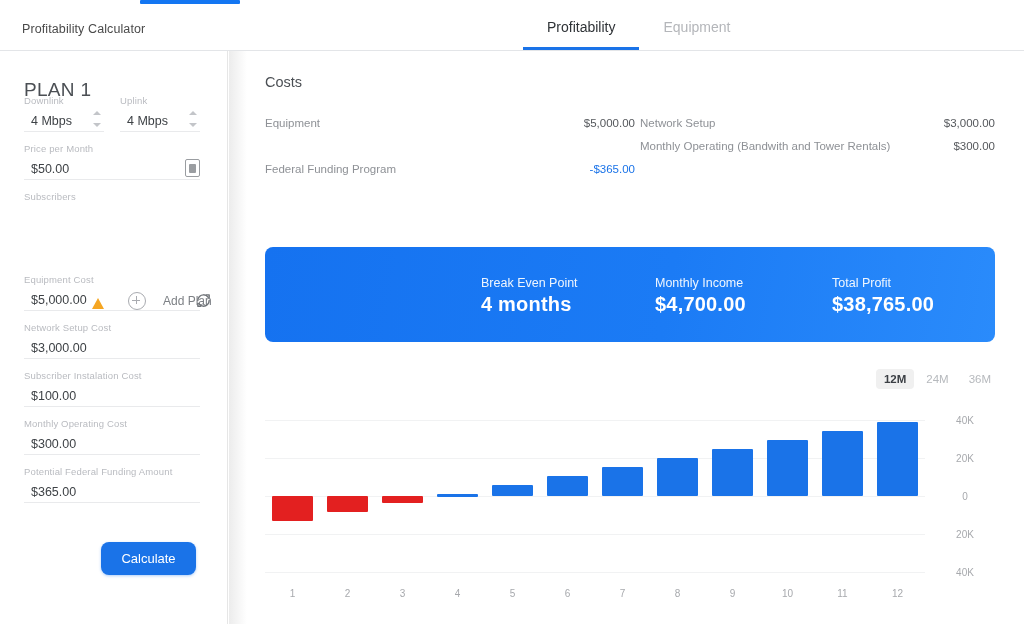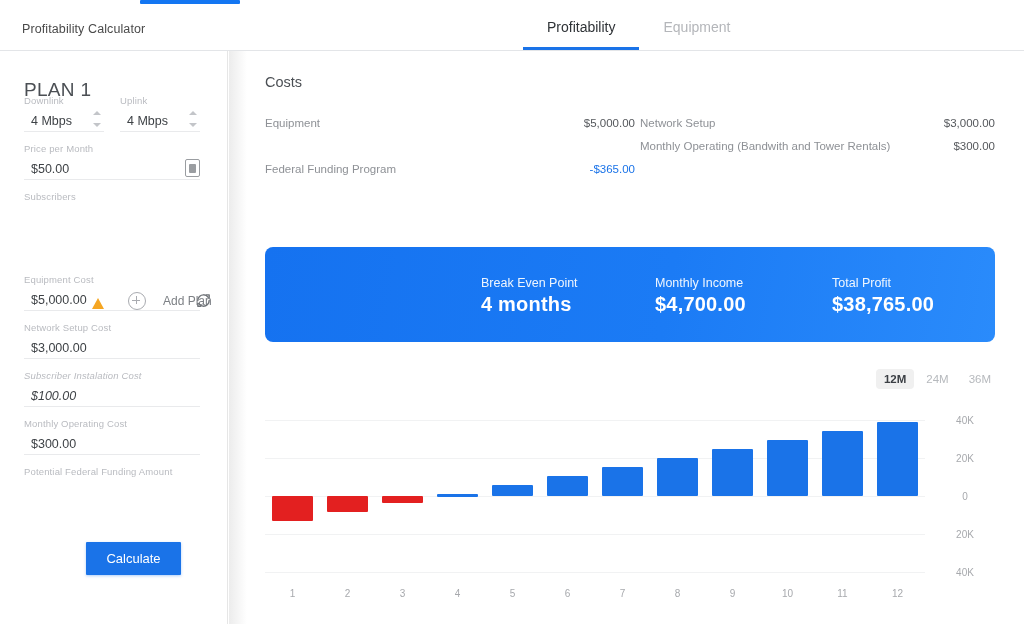--- a/index.html
+++ b/index.html
@@ -54,22 +54,22 @@
 
   .refresh{position:absolute;right:-12px;bottom:1px;width:17px;height:17px;cursor:pointer;}
 
   .addplan{position:absolute;left:128px;top:241px;display:flex;align-items:center;gap:17px;cursor:pointer;}
   .addplan .circ{width:16px;height:16px;border-radius:50%;border:1.2px solid #a9abb0;position:relative;}
   .addplan .circ:before,.addplan .circ:after{content:"";position:absolute;background:#a9abb0;}
   .addplan .circ:before{left:3.4px;top:7px;width:7.5px;height:1.2px;}
   .addplan .circ:after{top:3.4px;left:7px;height:7.5px;width:1.2px;}
   .addplan .txt{font-size:12px;color:#7d8085;}
 
-  .calcbtn{position:absolute;left:86px;top:491px;width:95px;height:33px;background:#1a73e8;color:#fff;
-           border:none;border-radius:1px;font-size:13px;font-family:inherit;cursor:pointer;
+  .calcbtn{position:absolute;left:101px;top:491px;width:95px;height:33px;background:#1a73e8;color:#fff;
+           border:none;border-radius:8px;font-size:13px;font-family:inherit;cursor:pointer;
            box-shadow:0 1px 3px rgba(26,115,232,.35);}
 
   
   .main{position:absolute;left:229px;top:51px;width:795px;height:573px;background:#fff;overflow:hidden;}
   .main:before{content:"";position:absolute;left:0;top:0;width:18px;height:573px;
                background:linear-gradient(to right,#ececec,rgba(255,255,255,0));}
 
   .costs-title{position:absolute;left:36px;top:23px;font-size:14.5px;color:#4b4f54;}
 
   .costrow{position:absolute;font-size:11.5px;color:#8e9196;}
@@ -178,36 +178,39 @@
       </div>
     </div>
 
     <div class="field" style="top:271px;">
       <div class="lbl">Network Setup Cost</div>
       <div class="valrow">
         <div class="val">$3,000.00</div>
       </div>
     </div>
 
-    <div class="field" style="top:319px;font-style:italic;">
+    <div class="field" style="top:319px;">
       <div class="lbl">Subscriber Instalation Cost</div>
       <div class="valrow">
         <div class="val">$100.00</div>
       </div>
     </div>
 
     <div class="field" style="top:367px;">
       <div class="lbl">Monthly Operating Cost</div>
       <div class="valrow">
         <div class="val">$300.00</div>
       </div>
     </div>
 
     <div class="field" style="top:415px;">
       <div class="lbl">Potential Federal Funding Amount</div>
+      <div class="valrow">
+        <div class="val">$365.00</div>
+      </div>
     </div>
 
     <button class="calcbtn">Calculate</button>
   </div>
 
   <div class="main">
     <div class="costs-title">Costs</div>
 
     <div class="costrow" style="left:36px;top:66px;width:370px;">
       <span>Equipment</span>

